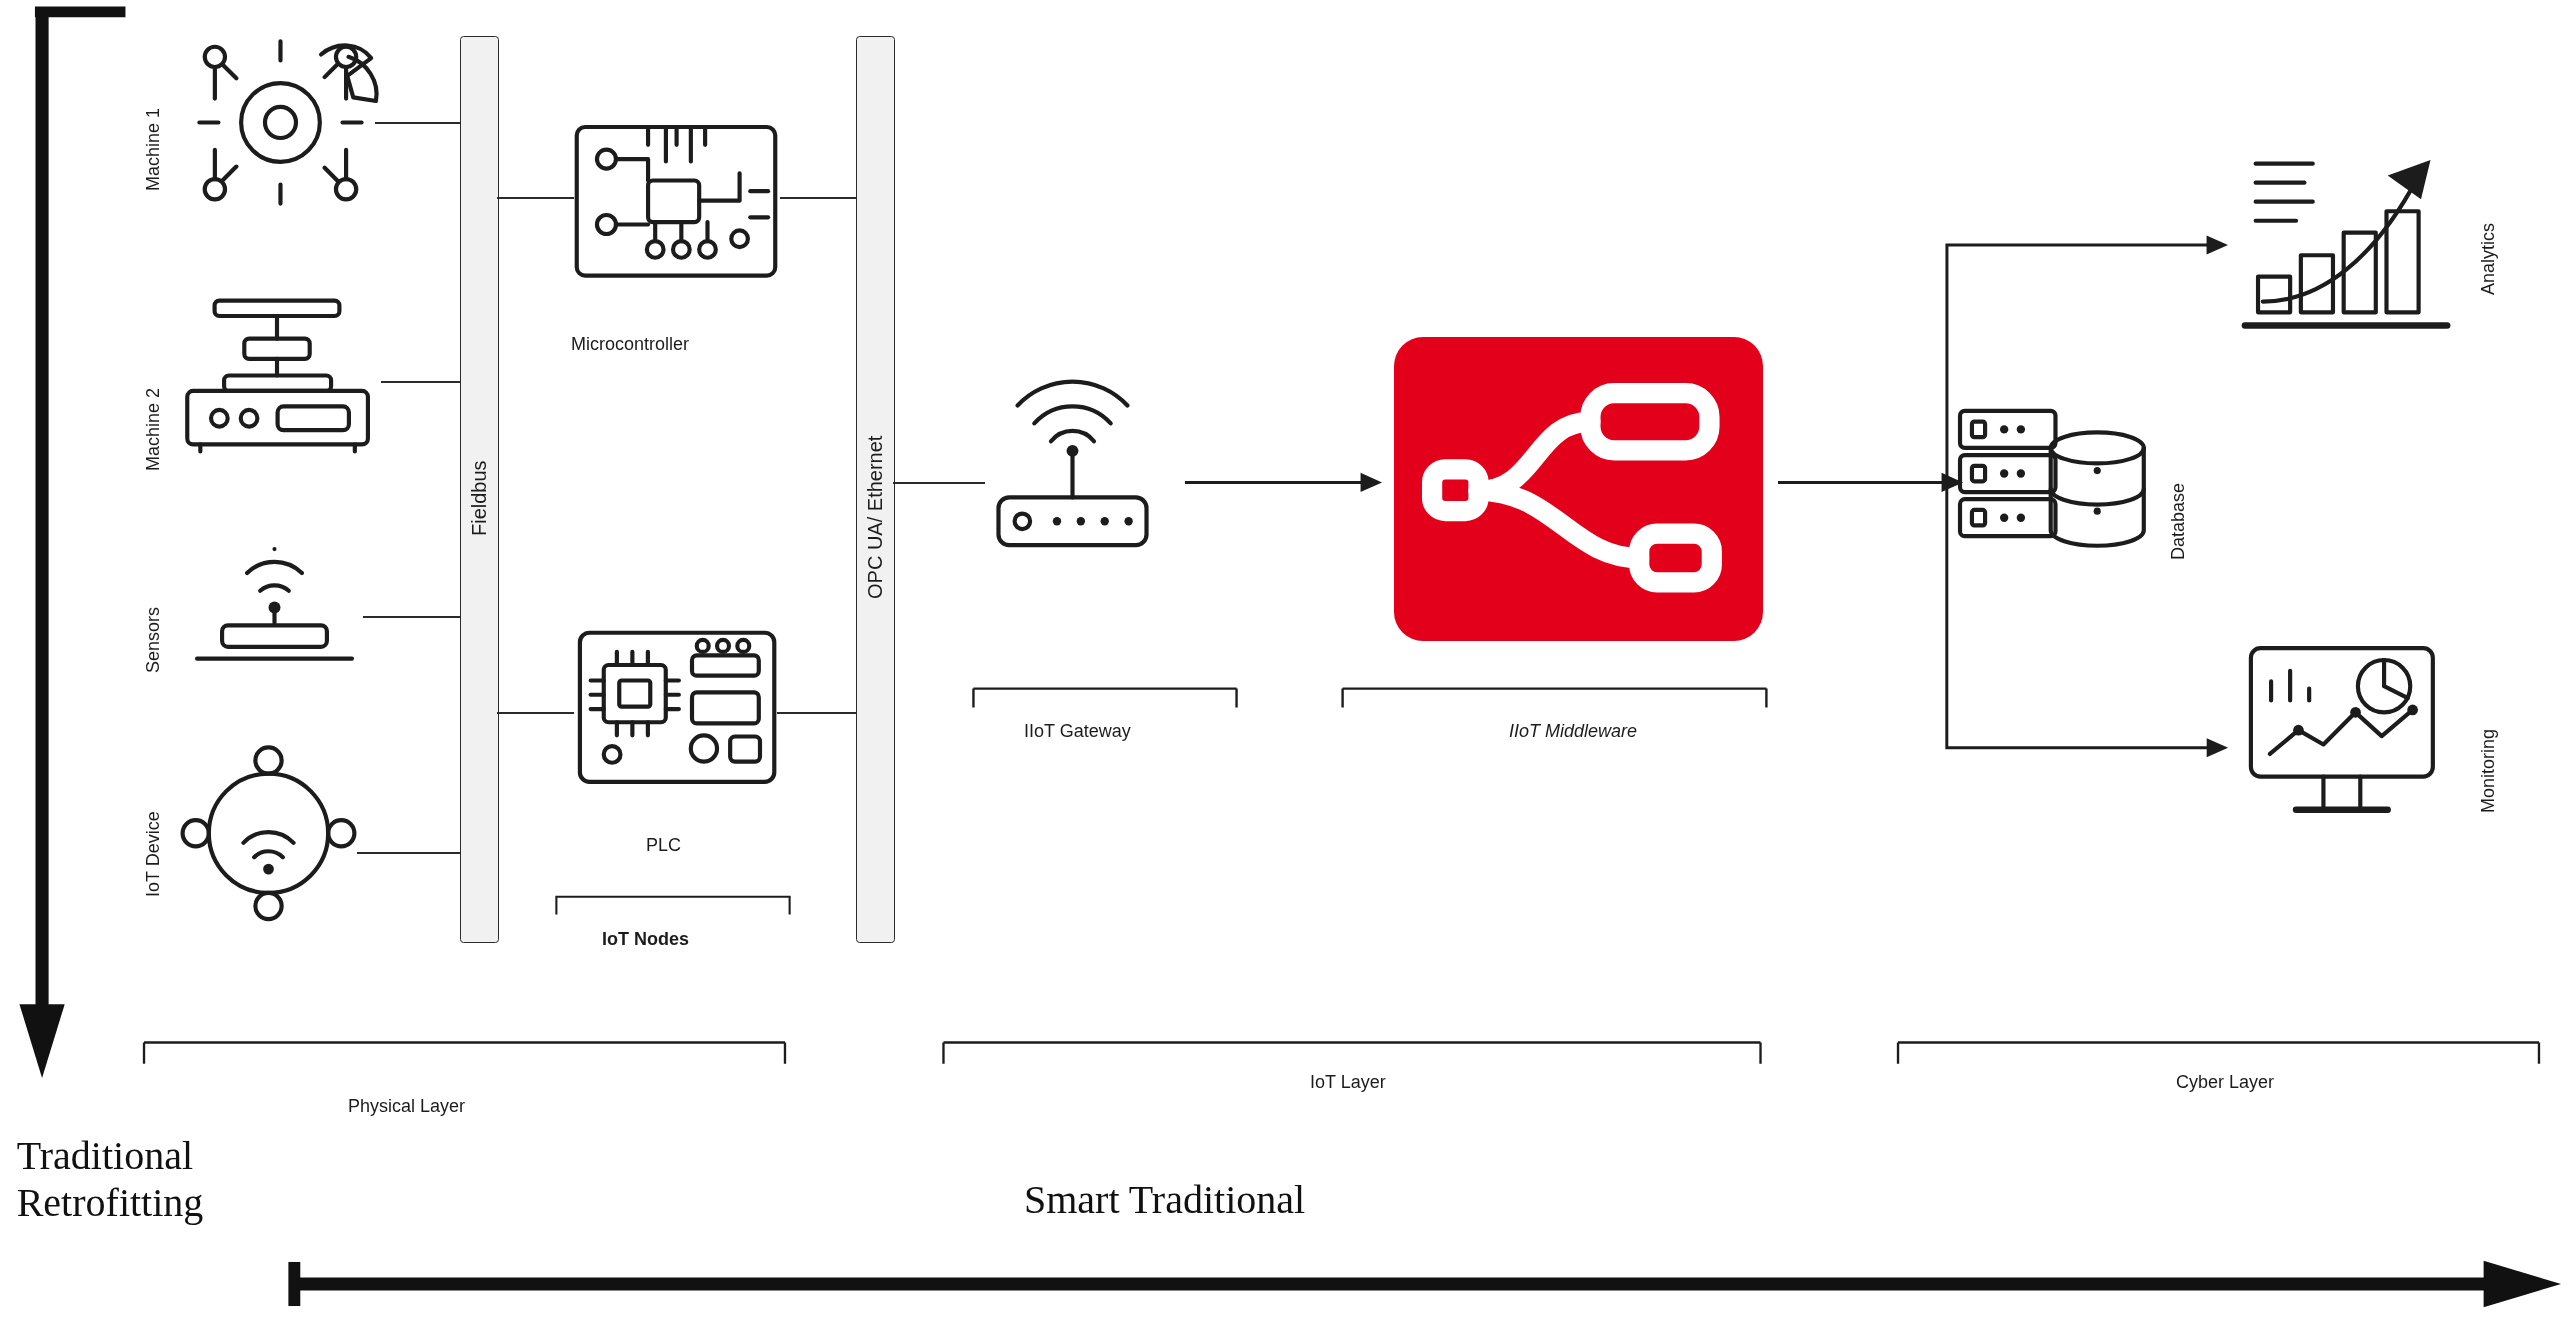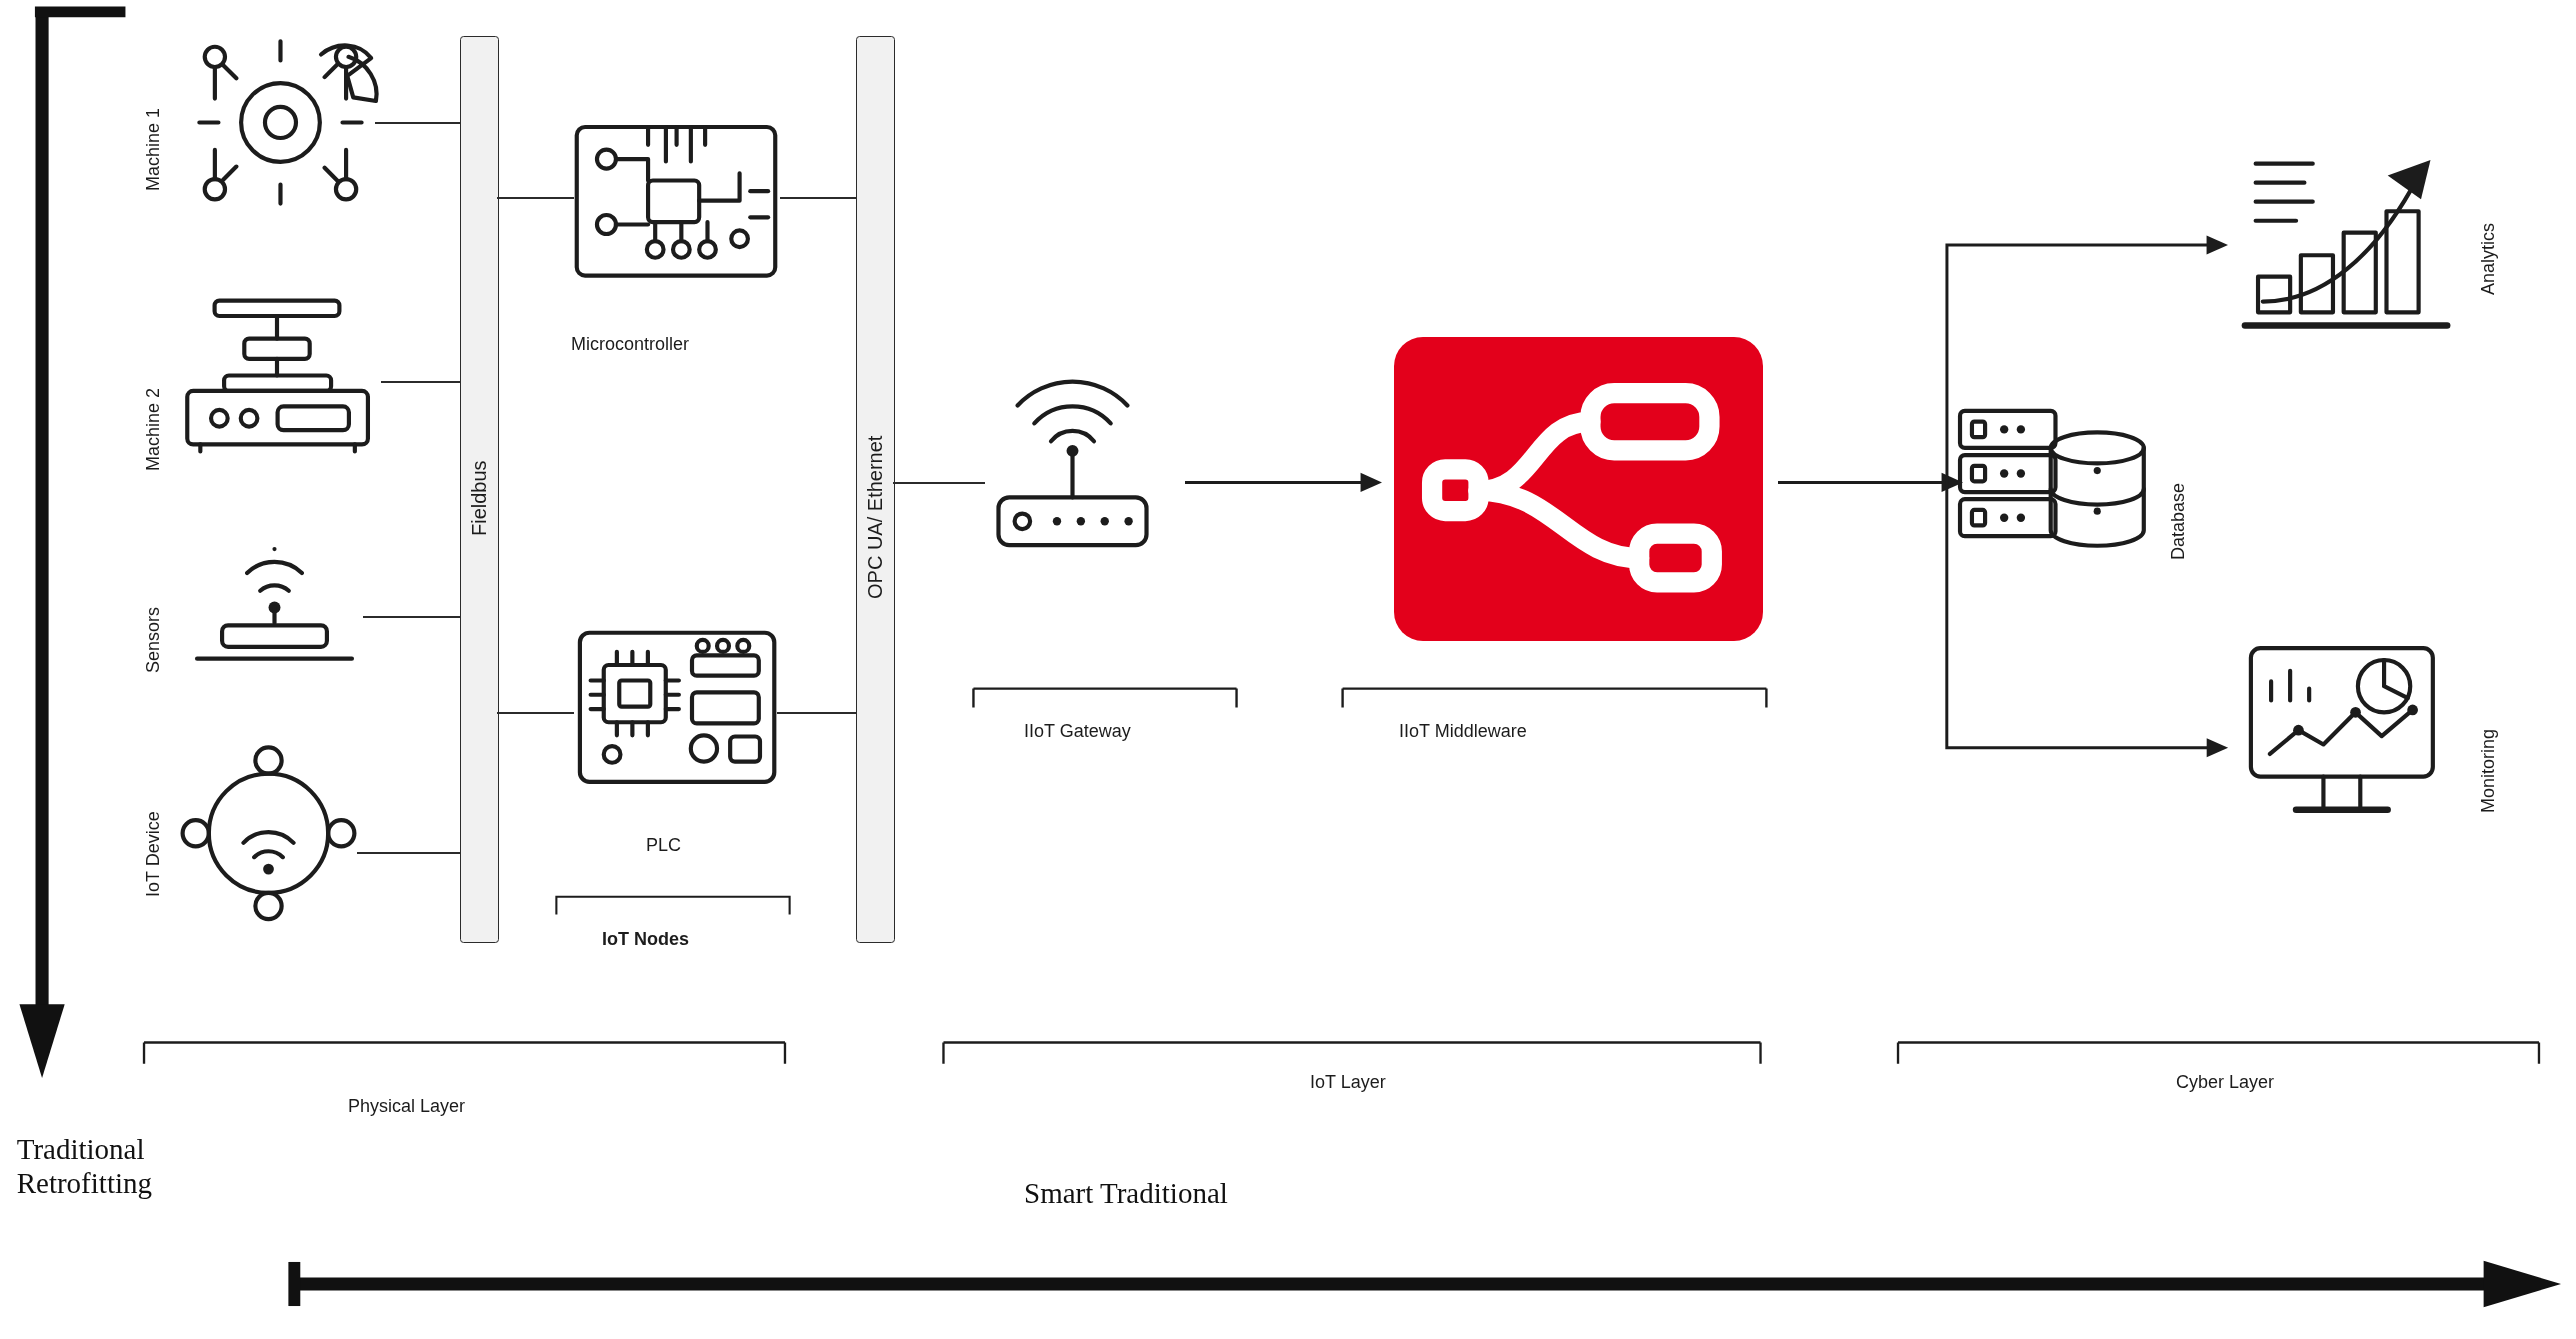--- a/index.html
+++ b/index.html
@@ -2,21 +2,21 @@
 <html style="font-size:9.5px"><head>
 <meta charset="utf-8">
 <style>
   html,body{margin:0;padding:0;background:#ffffff;}
   body{width:2576px;height:1340px;font-family:"Liberation Sans",sans-serif;color:#1a1a1a;position:relative;overflow:hidden;}
   .canvas{position:absolute;left:0;top:0;width:2576px;height:1340px;}
   .abs{position:absolute;}
   .vtext{writing-mode:vertical-rl;transform:rotate(180deg);white-space:nowrap;}
   .lbl{font-size:18px;color:#1c1c1c;white-space:nowrap;}
   .serif{font-family:"Liberation Serif",serif;}
-  .bigserif{font-size:29px;line-height:1.18;color:#111;}
+  .bigserif{font-size:40px;line-height:1.18;color:#111;}
   .bar{background:#f1f1f1;border:1.8px solid #2b2b2b;border-radius:3.6px;}
   .hline{height:1.8px;background:#2b2b2b;}
   svg{display:block;overflow:visible;}
   .ico{stroke:#1c1c1c;stroke-width:7;fill:none;stroke-linecap:round;stroke-linejoin:round;}
   .ico-f{fill:#1c1c1c;stroke:none;}
   .mw{background:#e3001b;border-radius:29px;}
 </style>
 </head>
 <body>
 
@@ -256,21 +256,21 @@
   <div class="abs vtext lbl" style="left:2478px;top:652px;height:161px;">Monitoring</div>
 
   <svg class="abs" style="left:971px;top:685px;" width="268" height="25" viewBox="0 0 450 42">
     <path d="M4 6 L4 38 M4 6 L446 6 M446 6 L446 38" stroke="#1c1c1c" stroke-width="4" fill="none"></path>
   </svg>
   <div class="abs lbl" style="left:1024px;top:721px;">IIoT Gateway</div>
 
   <svg class="abs" style="left:1340px;top:685px;" width="429" height="25" viewBox="0 0 720 42">
     <path d="M4 6 L4 38 M4 6 L716 6 M716 6 L716 38" stroke="#1c1c1c" stroke-width="4" fill="none"></path>
   </svg>
-  <div class="abs lbl" style="left:1399px;top:721px;">IIoT Middleware</div>
+  <div class="abs lbl" style="left:1509px;top:721px;font-style:italic;">IIoT Middleware</div>
 
   <svg class="abs" style="left:137px;top:1039px;" width="655" height="27" viewBox="0 0 1100 46">
     <path d="M4 42 L4 6 M4 6 L1096 6 M1096 6 L1096 42" stroke="#1c1c1c" stroke-width="4" fill="none"></path>
   </svg>
   <div class="abs lbl" style="left:348px;top:1072px;margin-top:24px;">Physical Layer</div>
 
   <svg class="abs" style="left:935px;top:1039px;" width="834" height="27" viewBox="0 0 1400 46">
     <path d="M4 42 L4 6 M4 6 L1396 6 M1396 6 L1396 42" stroke="#1c1c1c" stroke-width="4" fill="none"></path>
   </svg>
   <div class="abs lbl" style="left:1310px;top:1072px;">IoT Layer</div>

